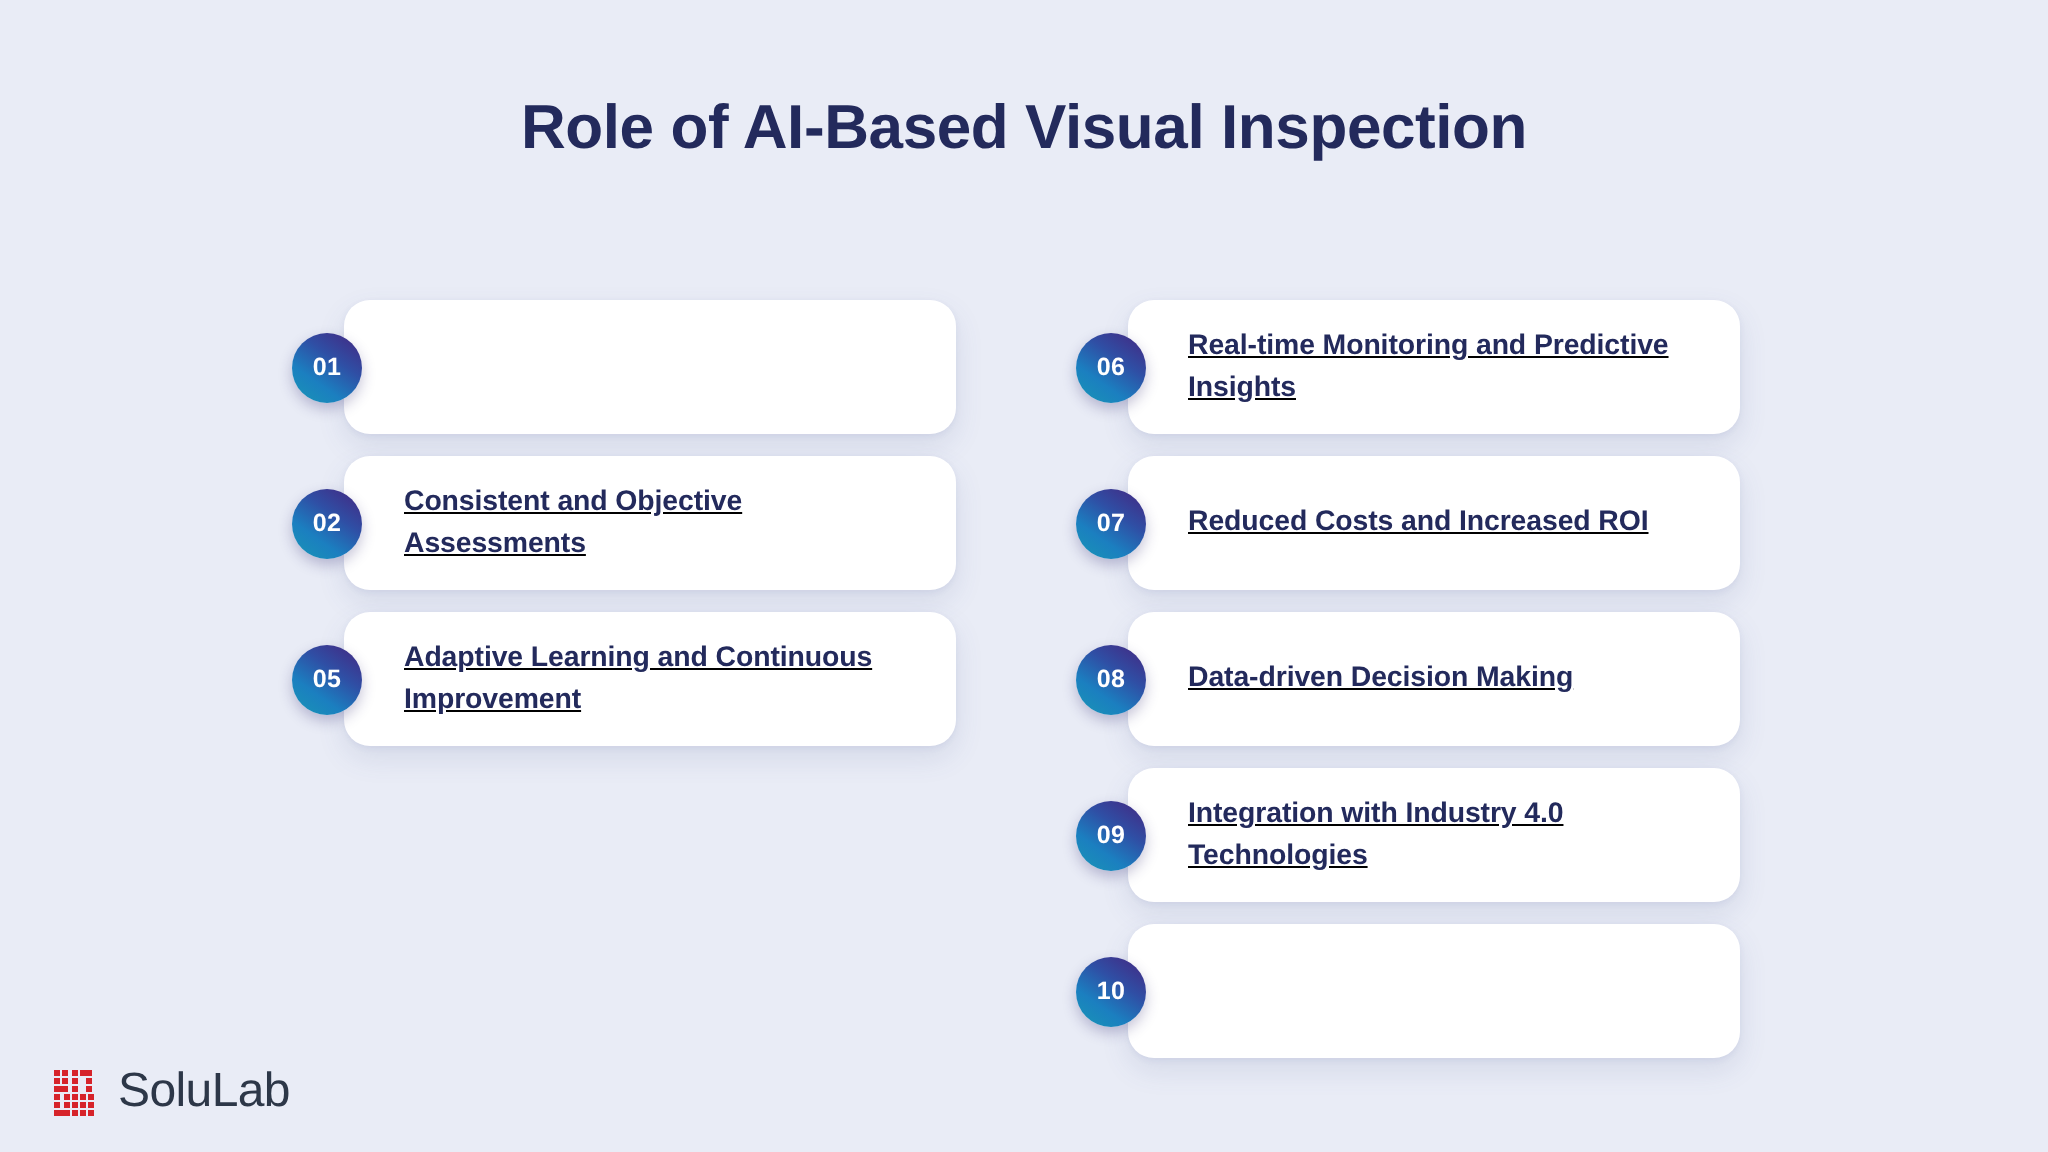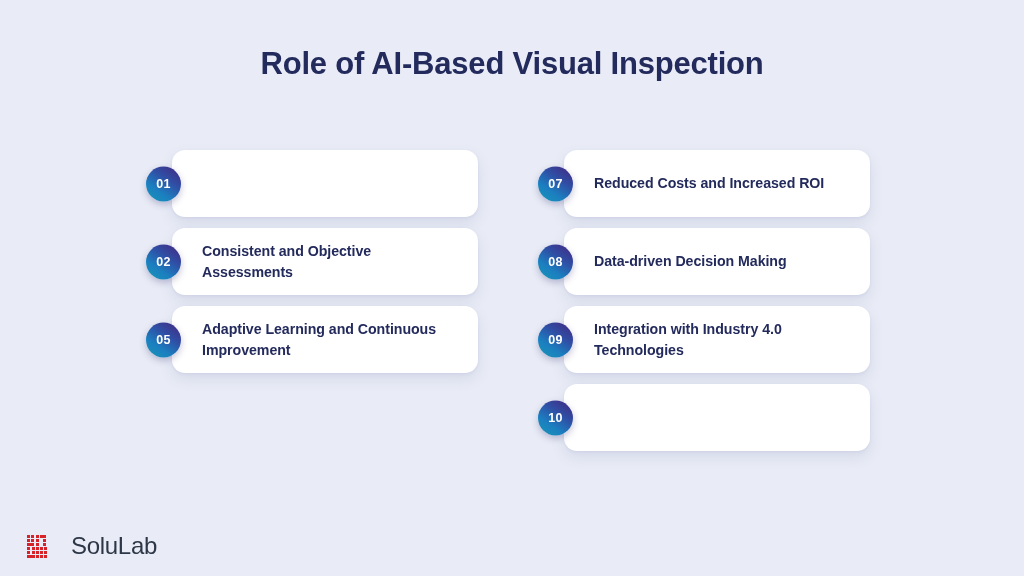--- a/index.html
+++ b/index.html
@@ -60,20 +60,21 @@
     position: relative;
     background: #ffffff;
     border-radius: 13px;
     min-height: 67px;
     margin-left: 26px;
     width: 306px;
     display: flex;
     align-items: center;
     box-shadow: 0 6px 14px rgba(80, 95, 150, 0.13),
                 0 1px 3px rgba(80, 95, 150, 0.08);
+    text-decoration: underline;
   }
 
   .card.two-line { min-height: 67px; }
 
   .badge {
     position: absolute;
     left: -26px;
     top: 50%;
     transform: translateY(-50%);
     width: 35px;
@@ -99,21 +100,21 @@
     letter-spacing: -0.05px;
   }
 
   
   .logo {
     position: absolute;
     left: 27px;
     bottom: 18px;
     display: flex;
     align-items: center;
-    gap: 21px;
+    gap: 9px;
   }
 
   .logo-mark {
     width: 23px;
     height: 23px;
     display: block;
   }
 
   .logo-word {
     font-size: 24px;
@@ -140,20 +141,24 @@
         <div class="badge">02</div>
         <div class="card-text">Consistent and Objective Assessments</div>
       </div>
       <div class="card two-line">
         <div class="badge">05</div>
         <div class="card-text">Adaptive Learning and Continuous Improvement</div>
       </div>
     </div>
 
     <div class="column">
+      <div class="card two-line">
+        <div class="badge">06</div>
+        <div class="card-text">Real-time Monitoring and Predictive Insights</div>
+      </div>
       <div class="card two-line">
         <div class="badge">07</div>
         <div class="card-text">Reduced Costs and Increased ROI</div>
       </div>
       <div class="card">
         <div class="badge">08</div>
         <div class="card-text">Data-driven Decision Making</div>
       </div>
       <div class="card two-line">
         <div class="badge">09</div>

